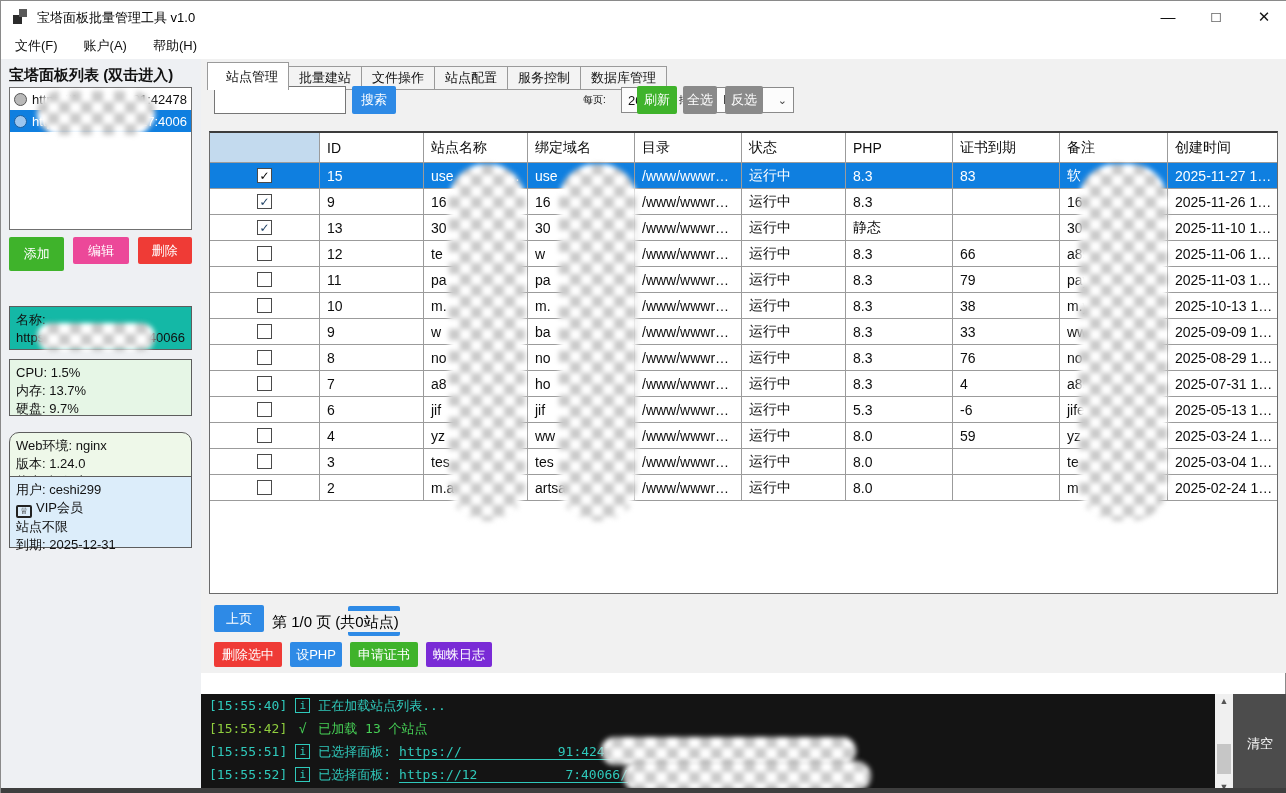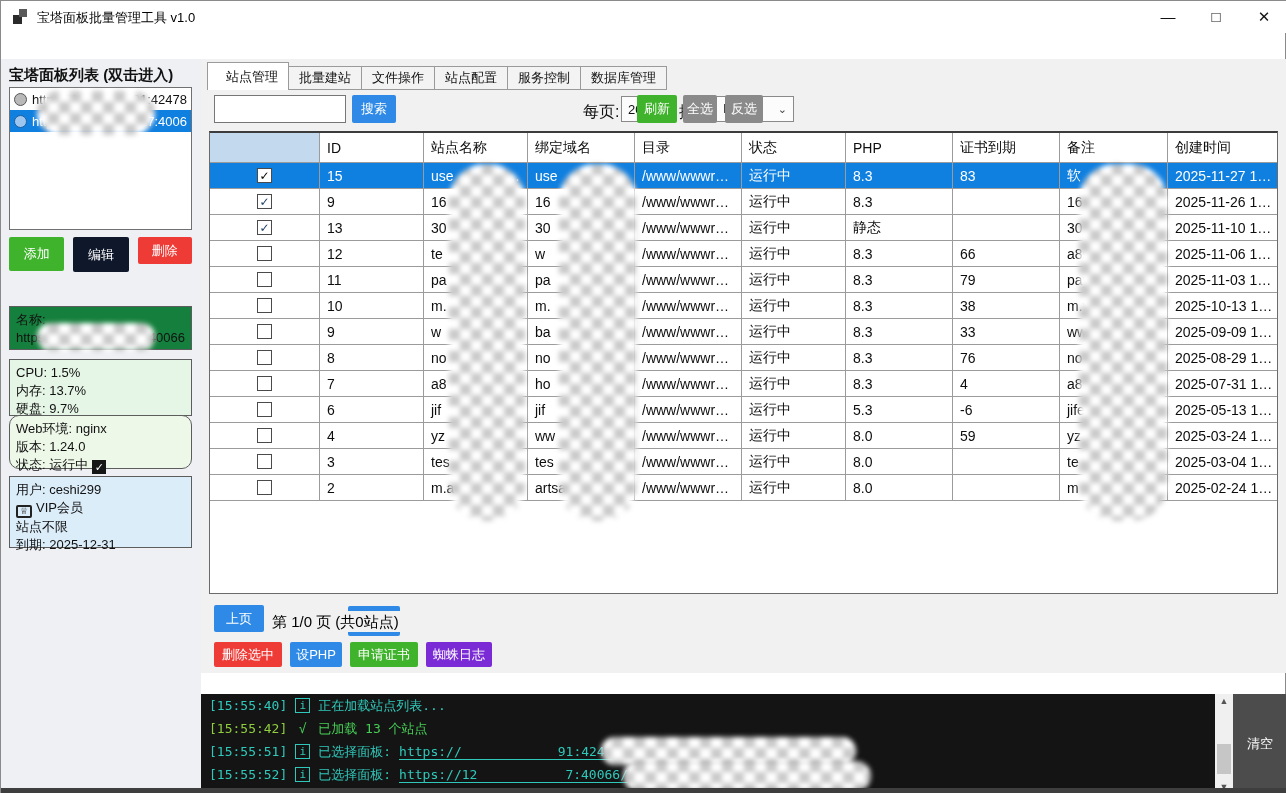--- a/index.html
+++ b/index.html
@@ -24,41 +24,41 @@
   .side-hdr { left:8px; top:7px; font-size:15px; font-weight:bold; color:#111; }
   .panel-list { left:8px; top:28px; width:183px; height:143px; background:#fff; border:1px solid #707070; overflow:hidden; }
   .pitem { display:flex; align-items:center; gap:5px; height:22px; padding:0 4px; font-size:13px; color:#111; white-space:nowrap; cursor:pointer;}
   .pitem .dot { width:13px; height:13px; border-radius:50%; background:#b9b9b9; border:1px solid #555; flex:none;}
   .pitem.sel { background:#0f7fe0; color:#fff; }
   .pitem.sel .dot { background:#9cc6ef; border-color:#1d5f9e; }
   .purl { display:flex; justify-content:space-between; flex:1; overflow:hidden;}
   .sbtn-row { left:8px; top:178px; width:183px; display:flex; gap:9px; }
   .btn { display:flex; align-items:center; justify-content:center; color:#fff; font-size:13px; cursor:pointer; border-radius:2px;}
   .btn-add { width:58px; height:34px; background:#3fb32b; }
-  .btn-edit { width:58px; height:35px; background:#0f172a; }
+  .btn-edit { width:58px; height:27px; background:#ec4899; }
   .btn-del { width:57px; height:27px; background:#ef3b36; }
   .btn-check { left:8px; top:212px; width:183px; height:27px; background:#ffa41c; color:#fff; }
   .infobox { left:8px; width:183px; border:1px solid #5d5d5d; font-size:13px; color:#111; padding:4px 6px; line-height:18px; }
-  .box-name { top:247px; height:44px; background:#15803d; }
+  .box-name { top:247px; height:44px; background:#14b8a6; }
   .box-stats { top:300px; height:57px; background:#e6f6e6; }
-  .box-web { top:356px; height:54px; background:#eef8e9;border-radius:10px; }
+  .box-web { top:373px; height:54px; background:#eef8e9;border-radius:10px; }
   .box-user { top:417px; height:72px; background:#dcedfa; }
   .statuschk { display:inline-flex; width:14px; height:14px; background:#161616; color:#fff; font-size:11px; align-items:center; justify-content:center; vertical-align:-2px; margin-left:4px;}
   .vipicon { display:inline-flex; width:16px; height:13px; border:2px solid #222; border-radius:2px; align-items:center; justify-content:center; font-size:9px; color:#222; margin-right:4px; vertical-align:-2px; }
 
   
   .main { left:200px; top:58px; width:1086px; height:614px; background:#f1f1f1; }
   .tabs { left:6px; top:3px; display:flex; align-items:flex-end; }
   .tab { height:24px; padding:0 10px; font-size:13px; color:#111; background:#f3f3f3; border:1px solid #9a9a9a; border-left:none; display:flex; align-items:center; cursor:pointer;}
   .tab:first-child{ border-left:1px solid #9a9a9a;padding-left:18px; }
   .tab.active { height:28px; background:#fff; border-bottom:none; border-left:1px solid #9a9a9a; position:relative; z-index:2;}
-  .toolbar { left:0; top:32px; width:1086px; height:40px; }
+  .toolbar { left:0; top:23px; width:1086px; height:40px; }
   .searchbox { left:13px; top:4px; width:132px; height:28px; background:#fff; border:1px solid #767676; }
   .btn-search { left:151px; top:4px; width:44px; height:28px; background:#2e8ae6; }
-  .tb-label { font-size:16px; color:#111; top:11px; }
+  .tb-label { font-size:10px; color:#111; top:11px; }
   .selectbox { height:26px; top:5px; background:#fcfcfc; border:1px solid #8a8a8a; display:flex; align-items:center; justify-content:space-between; padding:0 6px; font-size:13px; color:#111; cursor:pointer;}
   .chev { font-size:11px; color:#444; }
   .btn-refresh { left:436px; top:4px; width:40px; height:28px; background:#3fb32b; }
   .btn-selall { left:482px; top:4px; width:34px; height:28px; background:#8a8a8a; }
   .btn-inv { left:524px; top:4px; width:38px; height:28px; background:#8a8a8a; }
 
   
   .table { left:208px; top:130px; width:1069px; height:463px; background:#fff; border:1px solid #6b6b6b; border-top:2px solid #3c3c3c; overflow:hidden; }
   .trow { display:flex; height:26px; border-bottom:1px solid #9b9b9b; background:#fff; }
   .trow.hdr { height:30px; }
@@ -112,20 +112,25 @@
     <div class="abs appicon">
         <span class="sq1"></span>
         <span class="sq2"></span>
       </div>
     <div class="abs apptitle">宝塔面板批量管理工具 v1.0</div>
     <div class="abs winbtn" style="left:1150px;">—</div>
     <div class="abs winbtn" style="left:1198px;">□</div>
     <div class="abs winbtn" style="left:1246px;">✕</div>
   </div>
 
+  <div class="abs menubar" id="menubar">
+      <div class="menuitem">文件(F)</div>
+      <div class="menuitem">账户(A)</div>
+      <div class="menuitem">帮助(H)</div>
+    </div>
 
   <div class="abs sidebar">
     <div class="abs side-hdr">宝塔面板列表 (双击进入)</div>
     <div class="abs panel-list" id="panel-list">
         <div class="pitem">
           <span class="dot"></span>
           <span class="purl">
             <span>https://1</span>
             <span>.91:42478</span>
           </span>

